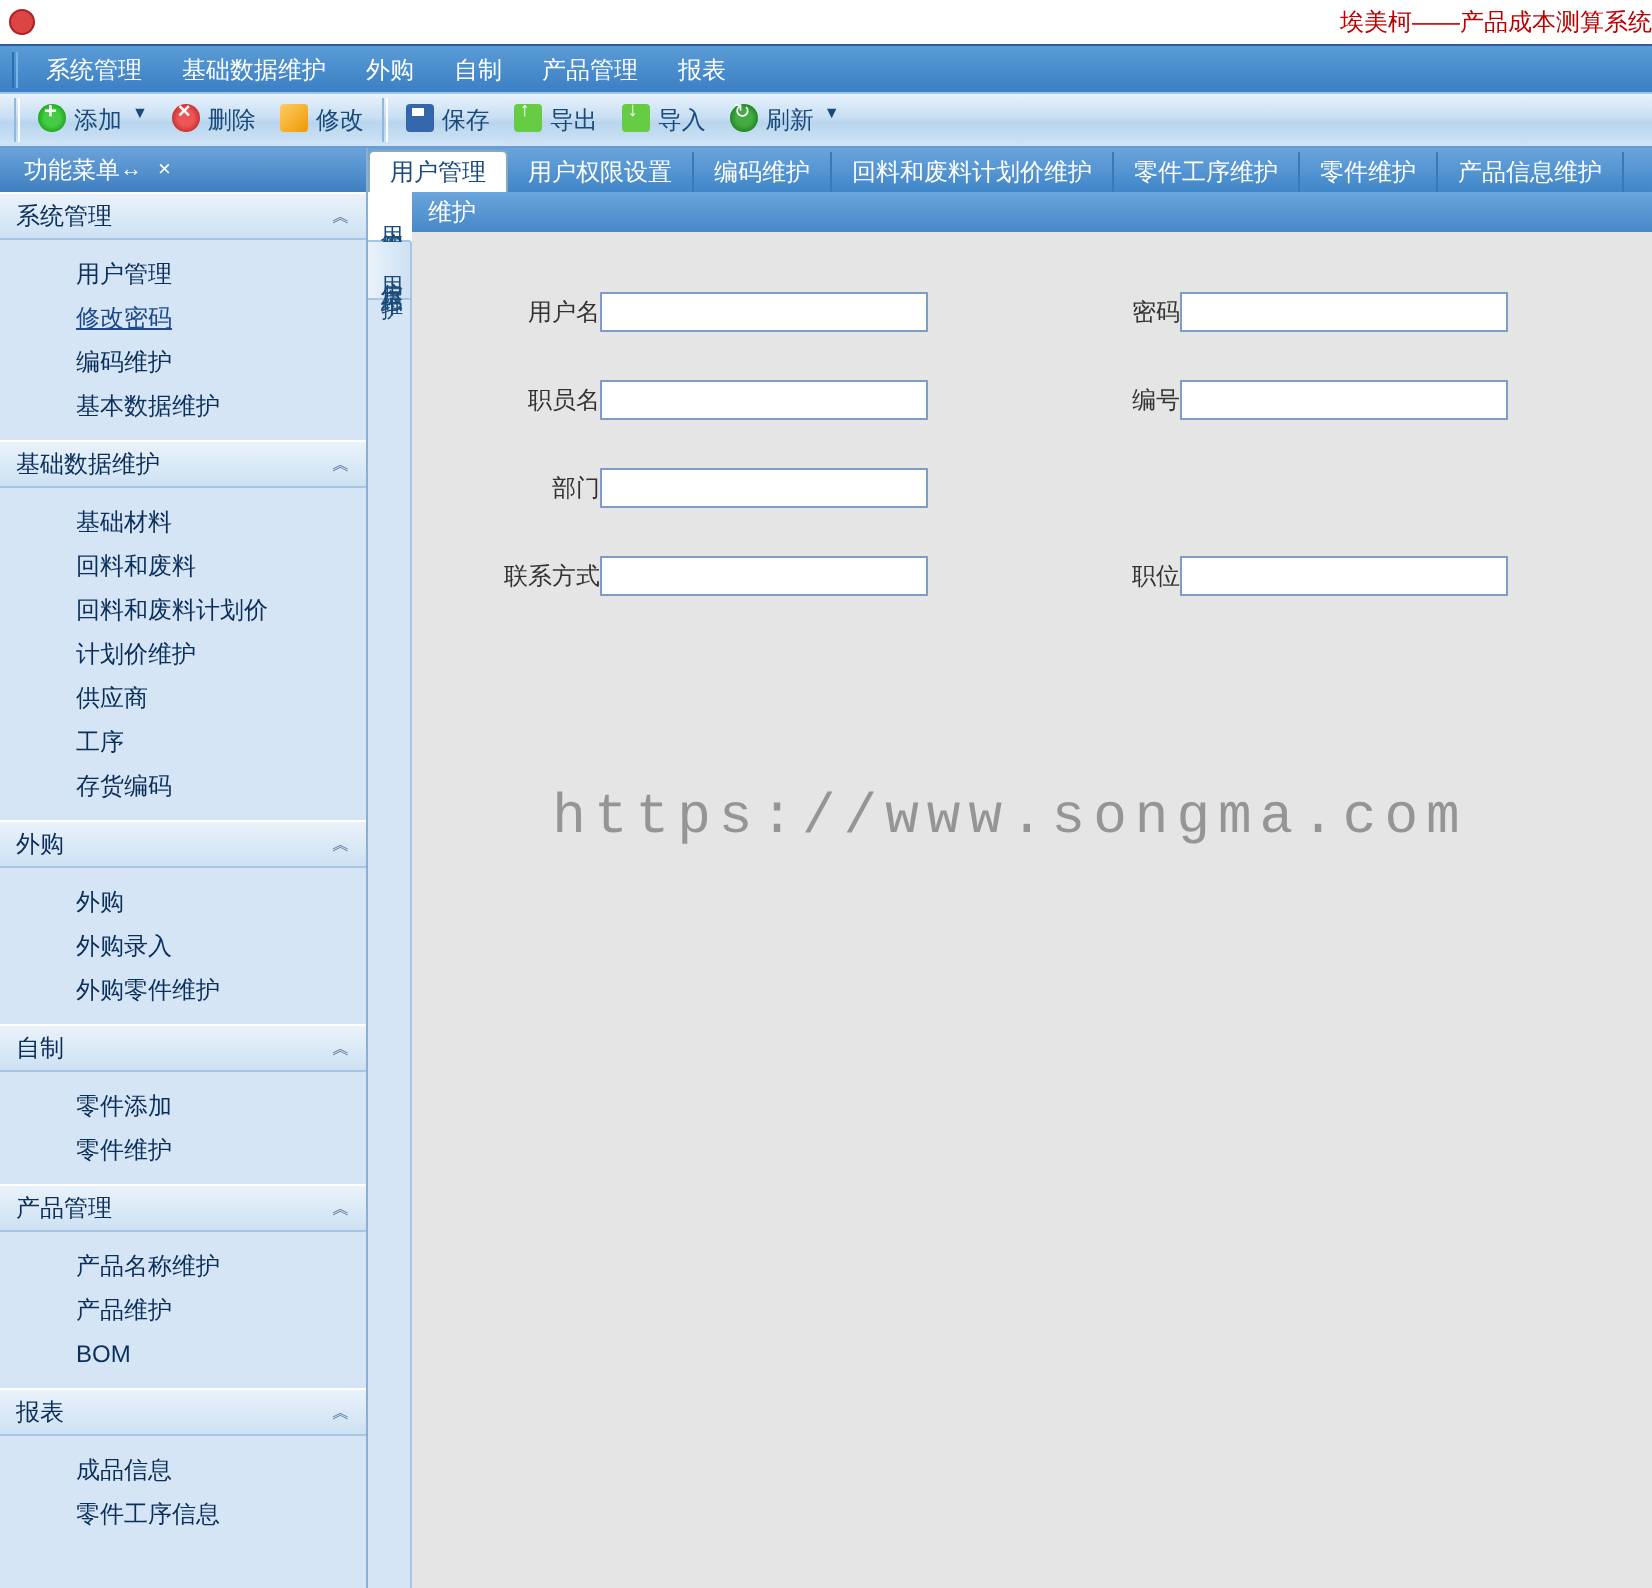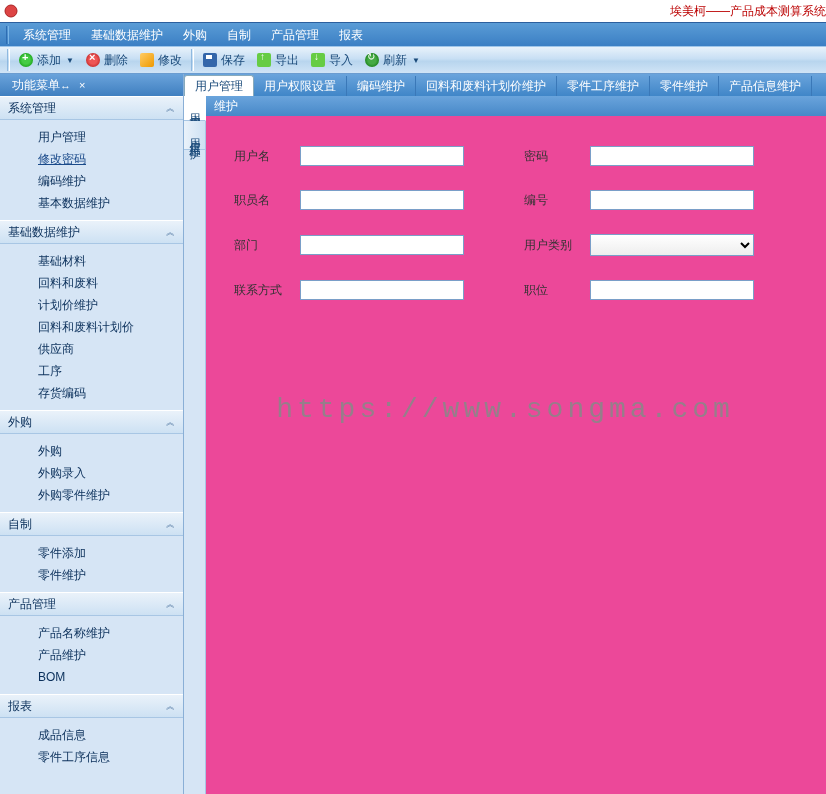--- a/index.html
+++ b/index.html
@@ -8,21 +8,21 @@
     .titlebar { height: 22px; background: #fff; display: flex; align-items: center; padding-left: 4px; gap: 4px; justify-content: space-between; }
     .titlebar-icon { width: 14px; height: 14px; }
     .titlebar-text { color: #b00; font-size: 12px; }
     
     .menubar { height: 24px; background: linear-gradient(#5a9cd6, #3b7fc4); display: flex; align-items: center; padding-left: 6px; border-top: 1px solid #2b5f9e; }
     .menu-sep { width: 3px; height: 18px; border-left: 1px solid #2d6db3; border-right: 1px solid #7ab5e8; margin-right: 4px; }
     .menu-item { color: #fff; padding: 0 10px; cursor: pointer; line-height: 24px; }
     
     .toolbar { height: 28px; background: linear-gradient(#e8f2fb, #c8dff4 45%, #b8d5ee 55%, #d0e4f6); display: flex; align-items: center; padding-left: 4px; border-top: 1px solid #9fc6ea; border-bottom: 1px solid #6b9cd0; }
     .tb-sep { width: 3px; height: 22px; border-left: 1px solid #8fb9e0; border-right: 1px solid #fff; margin: 0 3px; }
-    .tb-btn { display: flex; align-items: center; gap: 4px; padding: 2px 6px; cursor: pointer; color: #1a4a7a; }
+    .tb-btn { display: flex; gap: 4px; padding: 2px 6px; cursor: pointer; color: #1a4a7a; }
     .tb-icon { width: 14px; height: 14px; display: inline-block; }
     .icon-add { background: radial-gradient(circle, #4c4 40%, #2a2 70%); border-radius: 50%; position: relative; }
     .icon-add::before { content: "+"; color: #fff; position: absolute; left: 3px; top: -2px; font-weight: bold; font-size: 11px; }
     .icon-del { background: radial-gradient(circle, #e55 40%, #c33 70%); border-radius: 50%; position: relative; }
     .icon-del::before { content: "×"; color: #fff; position: absolute; left: 3px; top: -2px; font-weight: bold; font-size: 11px; }
     .icon-edit { background: linear-gradient(135deg, #fc6, #e90); border-radius: 2px; }
     .icon-save { background: #36a; border-radius: 2px; position: relative; }
     .icon-save::before { content: ""; position: absolute; left: 3px; top: 2px; width: 6px; height: 4px; background: #fff; }
     .icon-export { background: #6c4; border-radius: 2px; position: relative; }
     .icon-export::before { content: "↑"; color: #fff; position: absolute; left: 3px; top: -2px; font-size: 10px; }
@@ -44,31 +44,31 @@
     .acc-chevron { font-size: 9px; color: #5a7ea6; }
     .acc-body { background: #d6e5f5; padding: 6px 0; }
     .acc-item { padding: 3px 0 3px 38px; color: #0a2f5a; cursor: pointer; line-height: 16px; }
     .acc-item.active { color: #1a4a8a; text-decoration: underline; }
     
     .main { flex: 1; background: #fff; display: flex; flex-direction: column; position: relative; }
     .tabbar { height: 22px; background: linear-gradient(#6aa4dc, #4086c8); display: flex; align-items: flex-end; }
     .tab { height: 20px; padding: 0 10px; color: #fff; border-right: 1px solid #3a78b8; display: flex; align-items: center; cursor: pointer; font-size: 12px; }
     .tab.active { background: #fff; color: #1a4a7a; border-top: 1px solid #8ab; border-left: 1px solid #8ab; border-right: 1px solid #8ab; border-radius: 3px 3px 0 0; height: 21px; }
     
-    .panel-area { flex: 1; background: #ec4899; display: flex; }
+    .panel-area { flex: 1; background: #e5e5e5; display: flex; }
     .vtabs { width: 22px; background: #d6e5f5; border-right: 1px solid #a8c6e4; display: flex; flex-direction: column; }
     .vtab { writing-mode: vertical-rl; text-orientation: upright; padding: 8px 3px; font-size: 11px; color: #1a4a7a; background: linear-gradient(90deg, #eaf2fa, #cde1f3); border-bottom: 1px solid #a8c6e4; cursor: pointer; letter-spacing: 2px; }
     .vtab.active { background: #fff; border-right: 1px solid #fff; margin-right: -1px; }
     
     .panel-content { flex: 1; }
     .panel-header { height: 20px; background: linear-gradient(#6aa4dc, #4788c8); color: #fff; padding-left: 8px; display: flex; align-items: center; font-size: 12px; }
     .form { padding: 30px 20px; }
     .form-row { display: flex; margin-bottom: 24px; }
     .form-group { display: flex; align-items: center; width: 290px; }
-    .form-label { width: 74px; text-align: left; color: #333; padding-left: 8px; }
+    .form-label { width: 74px; text-align: right; color: #333; padding-left: 8px; }
     .form-input { width: 164px; height: 20px; border: 1px solid #7a9ec8; padding: 0 4px; font-size: 12px; }
     .form-select { width: 164px; height: 22px; border: 1px solid #7a9ec8; background: linear-gradient(#fff, #eee); font-size: 12px; }
     
     .watermark { position: absolute; top: 320px; left: 50%; transform: translateX(-50%); font-size: 28px; color: #888; letter-spacing: 4px; font-family: Liberation Mono, monospace; pointer-events: none; opacity: 0.85; white-space: nowrap; }
   </style>
 </head>
 <body>
 
 <div class="titlebar">
   <span class="titlebar-icon">
@@ -147,22 +147,22 @@
           </div>
         </div>
         <div class="acc-section">
           <div class="acc-header">
             <span>基础数据维护</span>
             <span class="acc-chevron">︽</span>
           </div>
           <div class="acc-body">
             <div class="acc-item">基础材料</div>
             <div class="acc-item">回料和废料</div>
+            <div class="acc-item">回料和废料计划价</div>
             <div class="acc-item">计划价维护</div>
-            <div class="acc-item">回料和废料计划价</div>
             <div class="acc-item">供应商</div>
             <div class="acc-item">工序</div>
             <div class="acc-item">存货编码</div>
           </div>
         </div>
         <div class="acc-section">
           <div class="acc-header">
             <span>外购</span>
             <span class="acc-chevron">︽</span>
           </div>
@@ -242,24 +242,20 @@
             <div class="form-group">
                 <span class="form-label">编号</span>
                 <input class="form-input" value="" style="">
               </div>
           </div>
           <div class="form-row">
             <div class="form-group">
                 <span class="form-label">部门</span>
                 <input class="form-input" value="" style="">
               </div>
-            <div class="form-group">
-                <span class="form-label">用户类别</span>
-                <select class="form-select"><option></option></select>
-              </div>
           </div>
           <div class="form-row">
             <div class="form-group">
                 <span class="form-label">联系方式</span>
                 <input class="form-input" value="" style="">
               </div>
             <div class="form-group">
                 <span class="form-label">职位</span>
                 <input class="form-input" value="" style="">
               </div>

